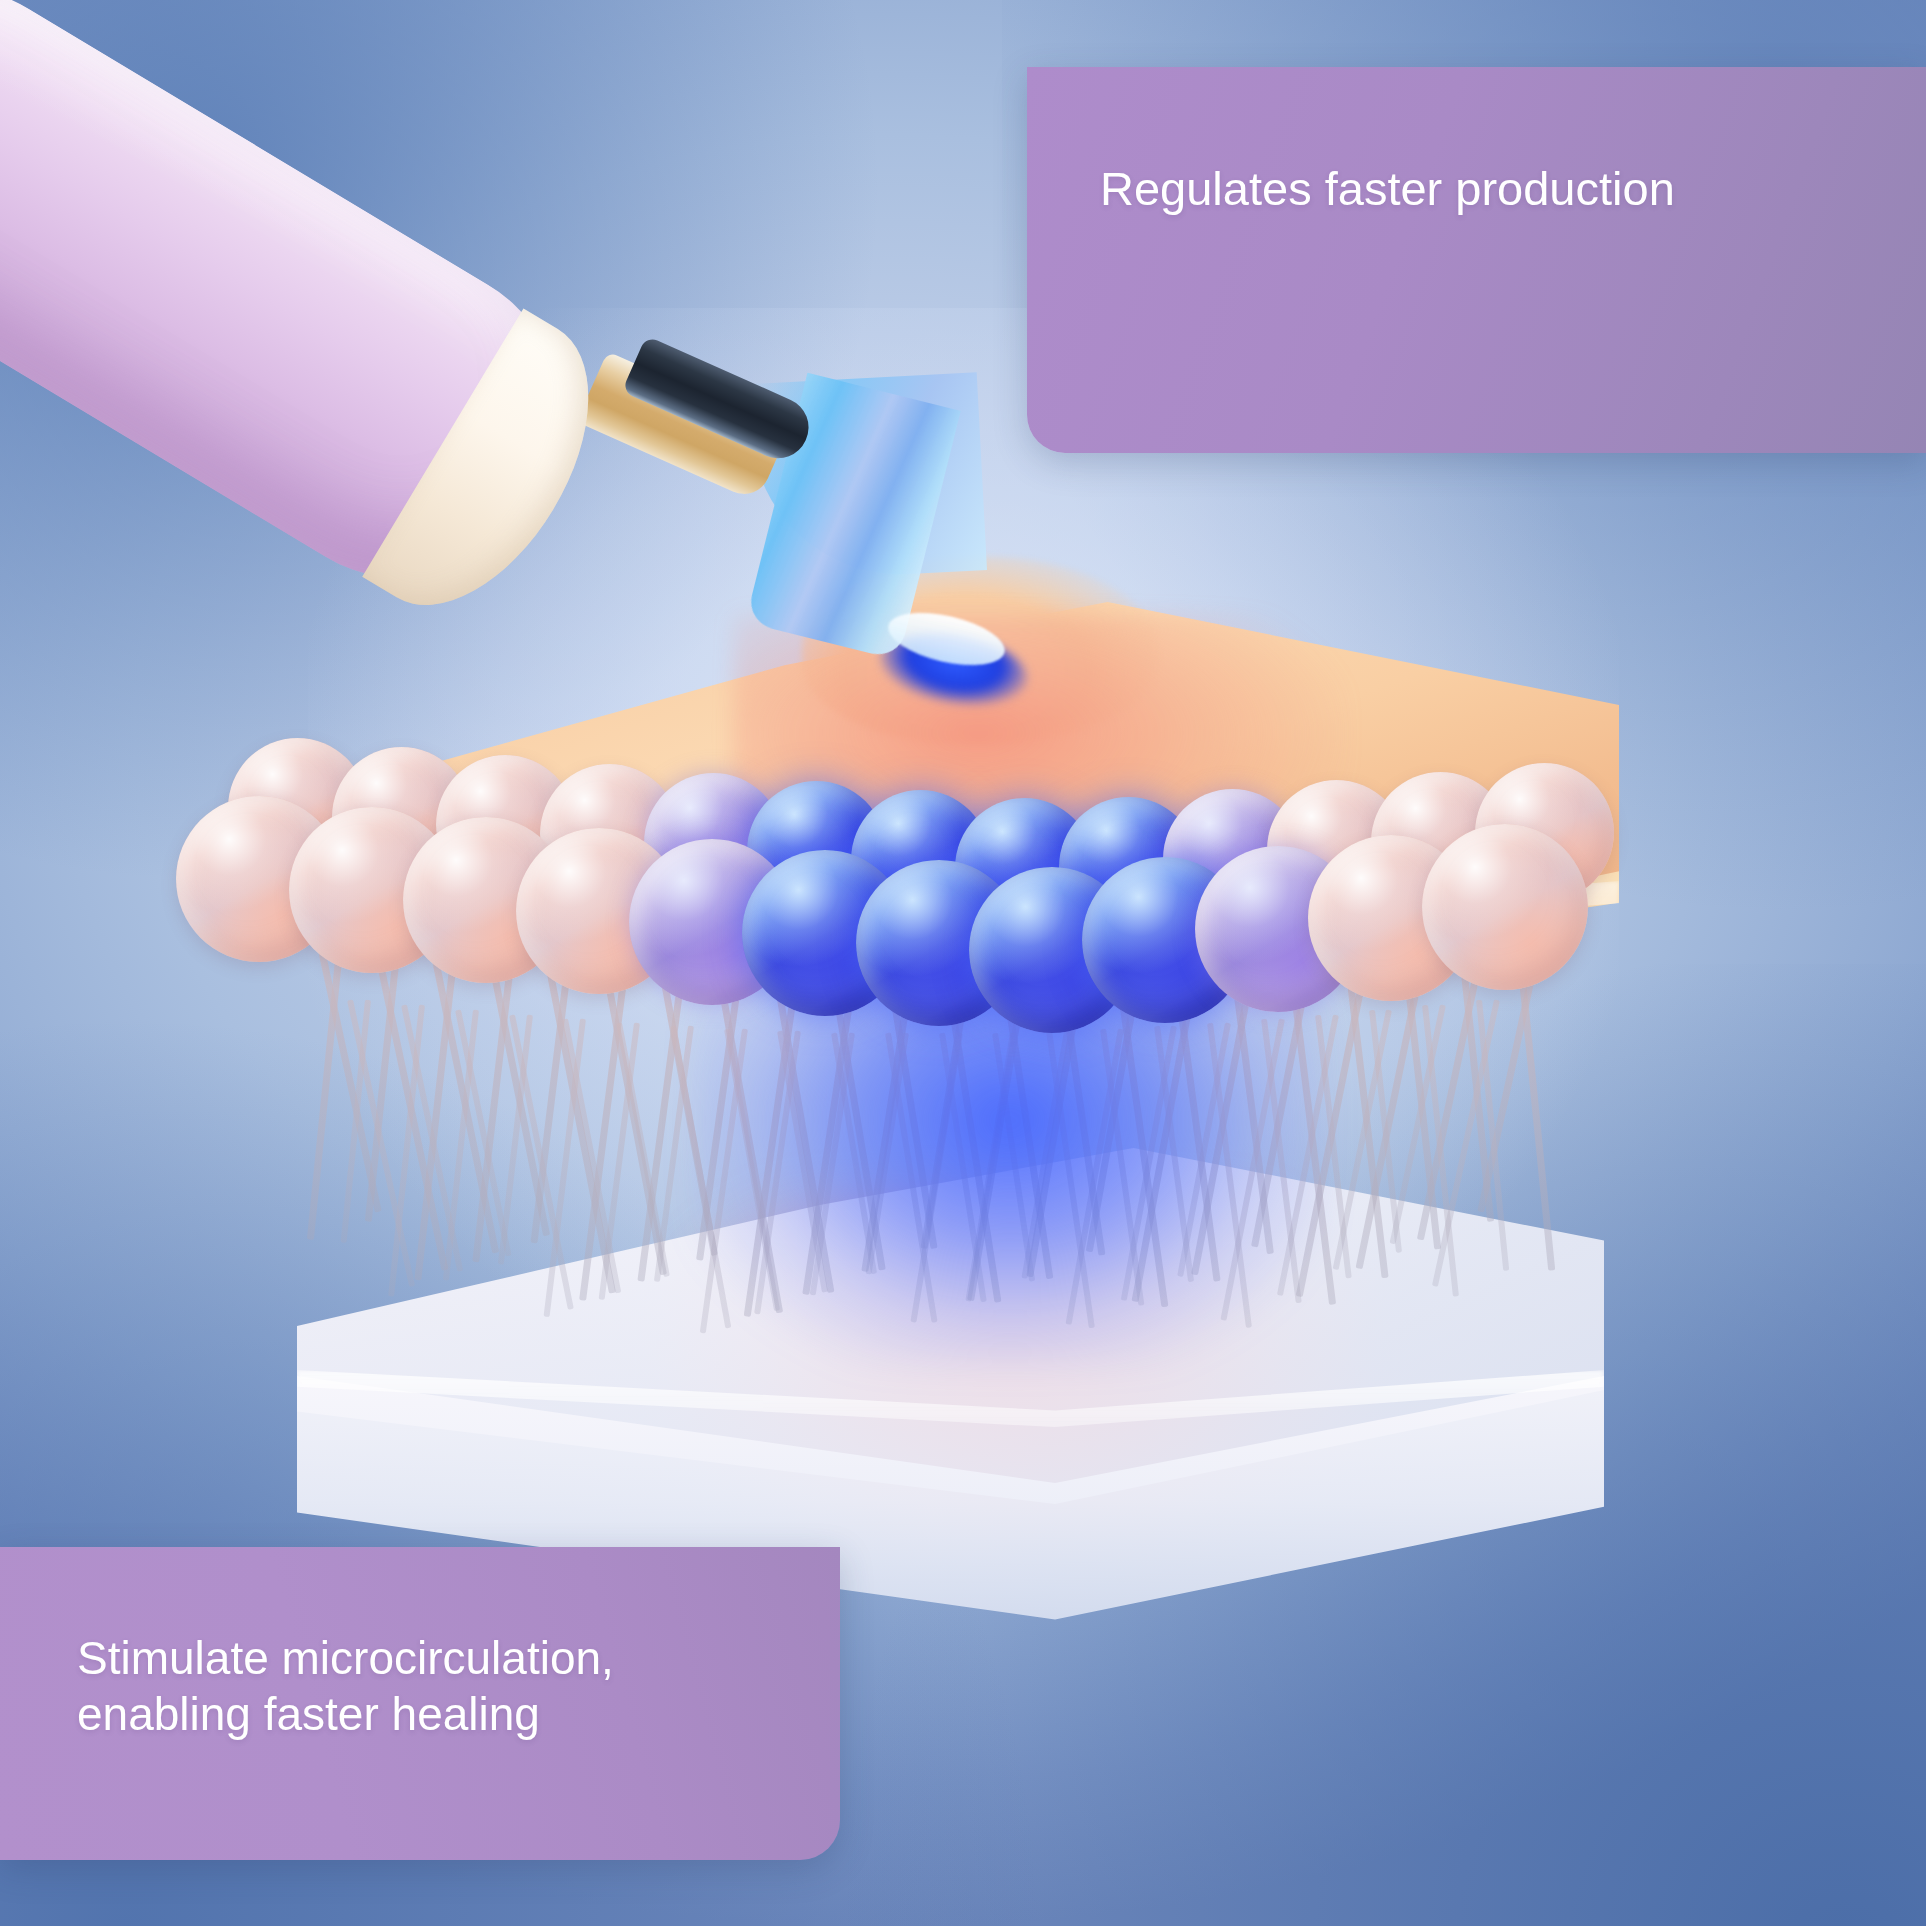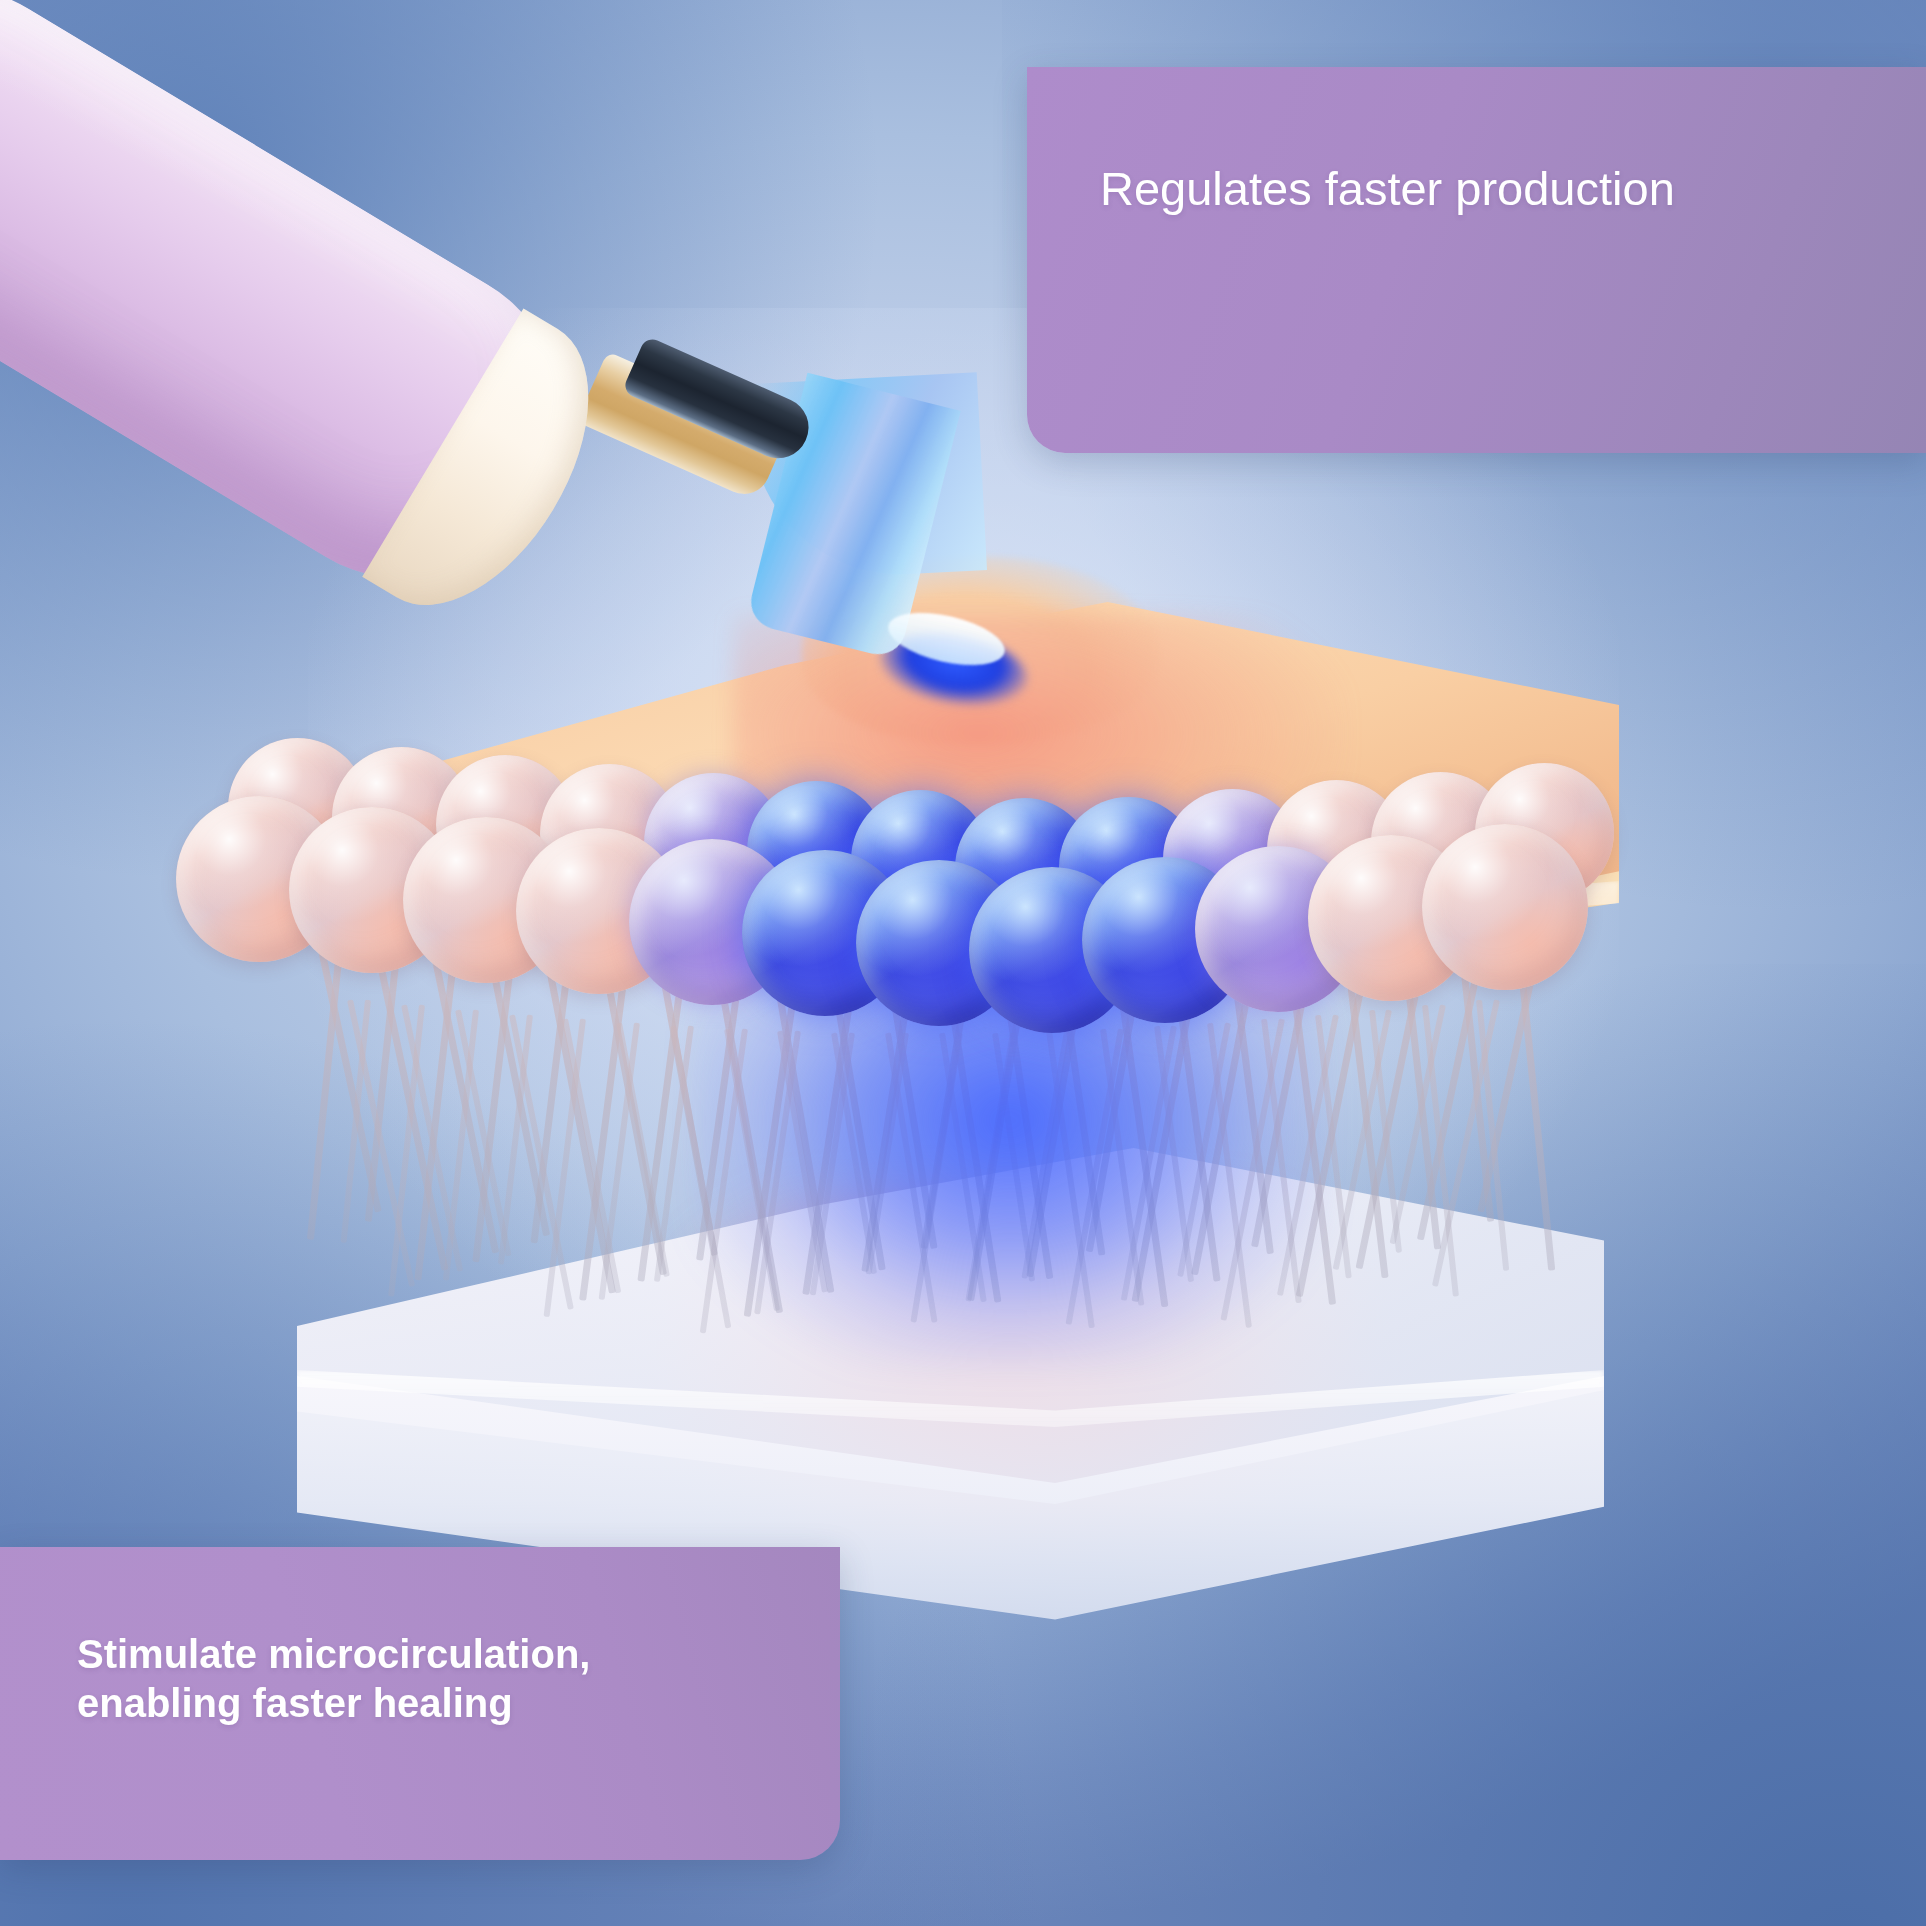--- a/index.html
+++ b/index.html
@@ -83,21 +83,21 @@
     text-shadow: 0 2px 6px rgba(90,60,120,0.22);
   }
   .card-top .card-title { font-size: 62px; }
   .card-bottom .card-title { font-size: 60px; }
   .card-sub {
     font-weight: 400;
     line-height: 1.22;
     text-shadow: 0 2px 5px rgba(90,60,120,0.18);
   }
   .card-top .card-sub { font-size: 47px; margin-top: 30px; }
-  .card-bottom .card-sub { font-size: 40px; margin-top: 32px; font-weight: bold; }
+  .card-bottom .card-sub { font-size: 46px; margin-top: 32px; }
   .nowrap-line { display: block; }
 
   
   #illus { position:absolute; inset:0; }
 
   
   .handle {
     position: absolute;
     left: -188px; top: -95px;
     width: 851px; height: 317px;

